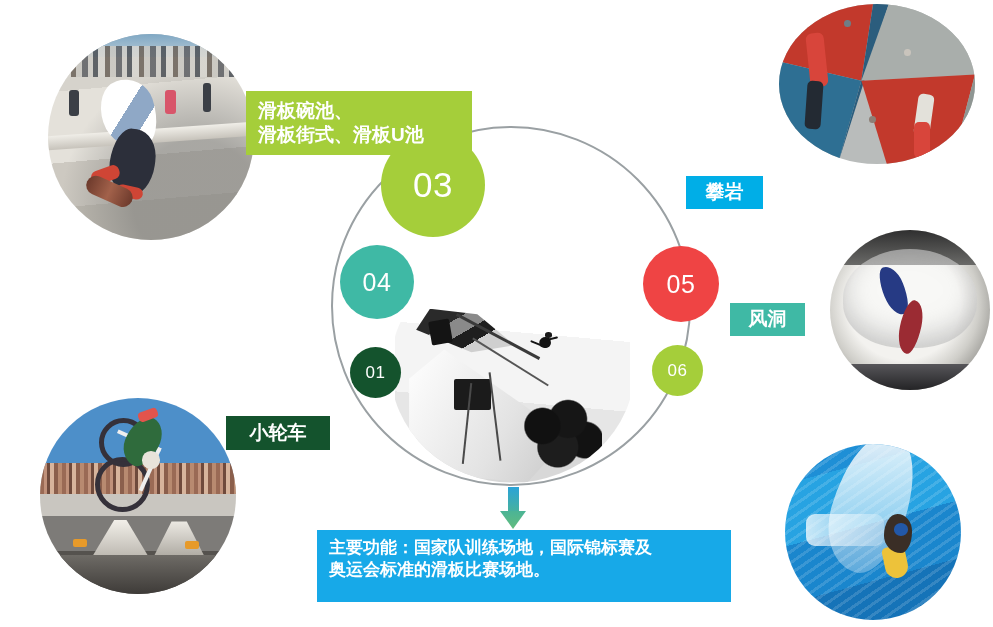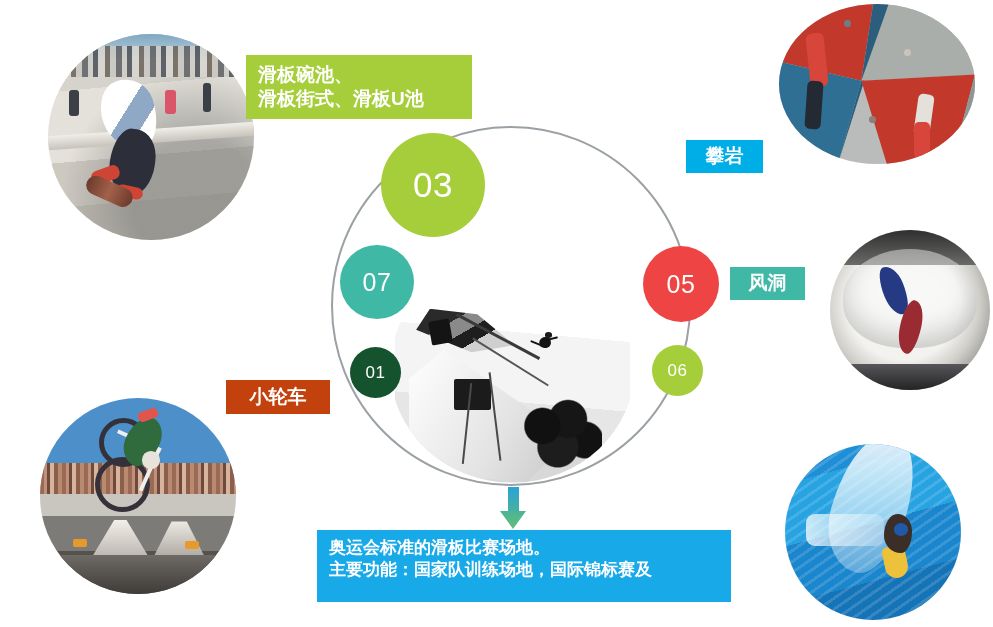--- a/index.html
+++ b/index.html
@@ -194,25 +194,25 @@
   #node-03{left:381px;top:133px;width:104px;height:104px;background:#a5ce3a;font-size:35px;}
   #node-04{left:537px;top:132px;width:107px;height:107px;background:#00aee7;font-size:35px;}
   #node-02{left:340px;top:245px;width:74px;height:74px;background:#3fb9a5;font-size:25px;}
   #node-05{left:643px;top:246px;width:76px;height:76px;background:#ef4444;font-size:25px;}
   #node-01{left:350px;top:347px;width:51px;height:51px;background:#14532d;font-size:17px;}
   #node-06{left:652px;top:345px;width:51px;height:51px;background:#a5ce3a;font-size:17px;}
 
   
   .label{position:absolute;color:#ffffff;font-weight:700;
     display:flex;align-items:center;justify-content:center;
-    line-height:1.28;white-space:pre-line;}
+    line-height:1.28;white-space:pre-line;margin-top:36px;}
   #label-skate{left:246px;top:55px;width:226px;height:64px;background:#a5ce3a;
     font-size:19px;padding:0 12px;box-sizing:border-box;justify-content:flex-start;text-align:left;}
   #label-trampoline{left:199px;top:261px;width:131px;height:33px;background:#3fb9a5;font-size:19px;}
-  #label-bmx{left:226px;top:380px;width:104px;height:34px;background:#c2410c;font-size:19px;}
+  #label-bmx{left:226px;top:380px;width:104px;height:34px;background:#14532d;font-size:19px;}
   #label-climb{left:686px;top:140px;width:77px;height:33px;background:#00aee7;font-size:19px;}
   #label-wind{left:730px;top:267px;width:75px;height:33px;background:#3fb9a5;font-size:19px;}
   #label-surf{left:721px;top:375px;width:104px;height:33px;background:#a5ce3a;font-size:19px;}
 
   
   .arrow{position:absolute;left:500px;top:487px;width:26px;height:42px;}
   .arrow .shaft{position:absolute;left:8px;top:0;width:11px;height:26px;
     background:linear-gradient(180deg,#2aa3d8,#49b29a);}
   .arrow .head{position:absolute;left:0;top:24px;width:26px;height:18px;
     background:linear-gradient(180deg,#4bb496,#63bd7d);
@@ -316,34 +316,34 @@
       <div class="flyer">
         <div class="b"></div>
         <div class="w"></div>
         <div class="w2"></div>
         <div class="h"></div>
       </div>
     </div>
   </div>
 
   <div class="node" id="node-03">03</div>
-  <div class="node" id="node-02">07</div>
+  <div class="node" id="node-02">04</div>
   <div class="node" id="node-05">05</div>
   <div class="node" id="node-01">01</div>
   <div class="node" id="node-06">06</div>
 
   <div class="label" id="label-skate">滑板碗池、
 滑板街式、滑板U池</div>
   <div class="label" id="label-bmx">小轮车</div>
   <div class="label" id="label-climb">攀岩</div>
   <div class="label" id="label-wind">风洞</div>
 
   <div class="arrow">
     <div class="shaft"></div>
     <div class="head"></div>
   </div>
 
   <div id="info-box">
+    <p>主要功能：国家队训练场地，国际锦标赛及</p>
     <p>奥运会标准的滑板比赛场地。</p>
-    <p>主要功能：国家队训练场地，国际锦标赛及</p>
   </div>
 
 </div>
 
 </body></html>

